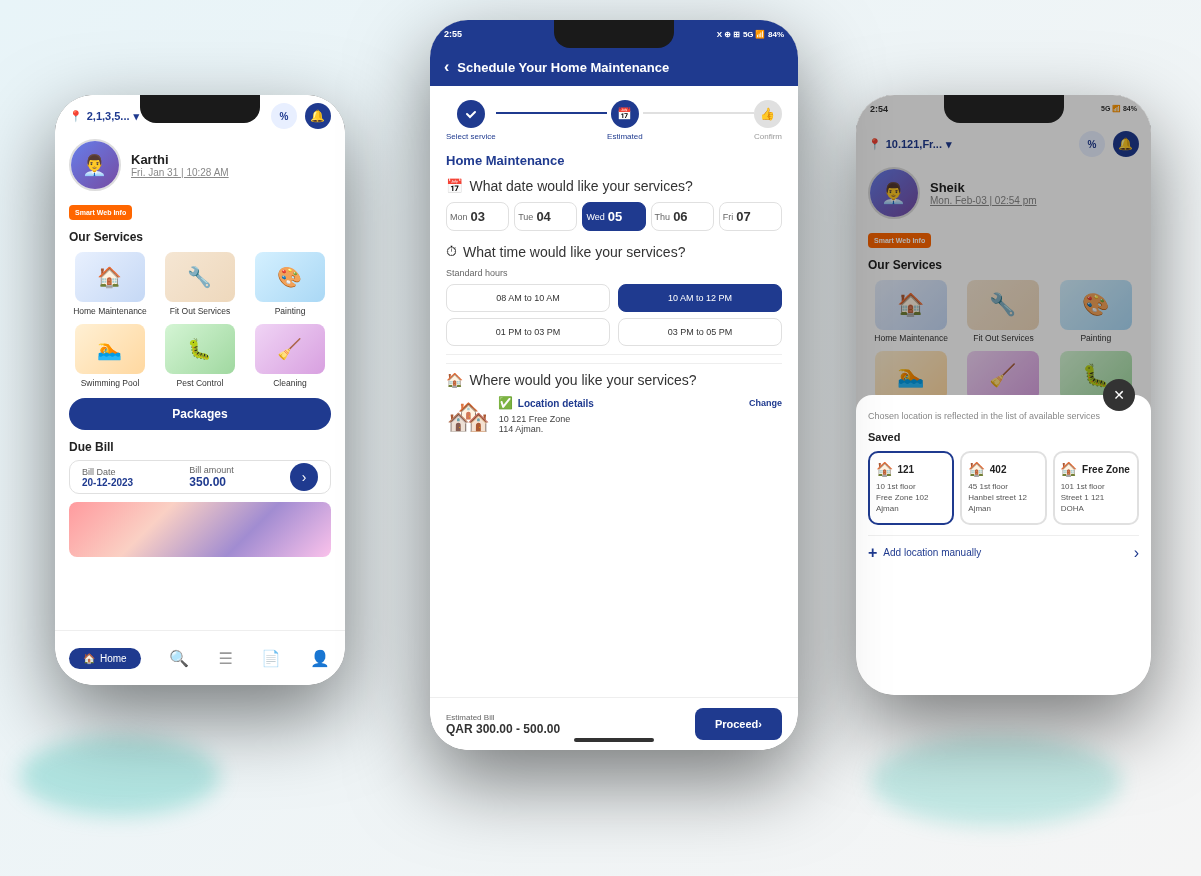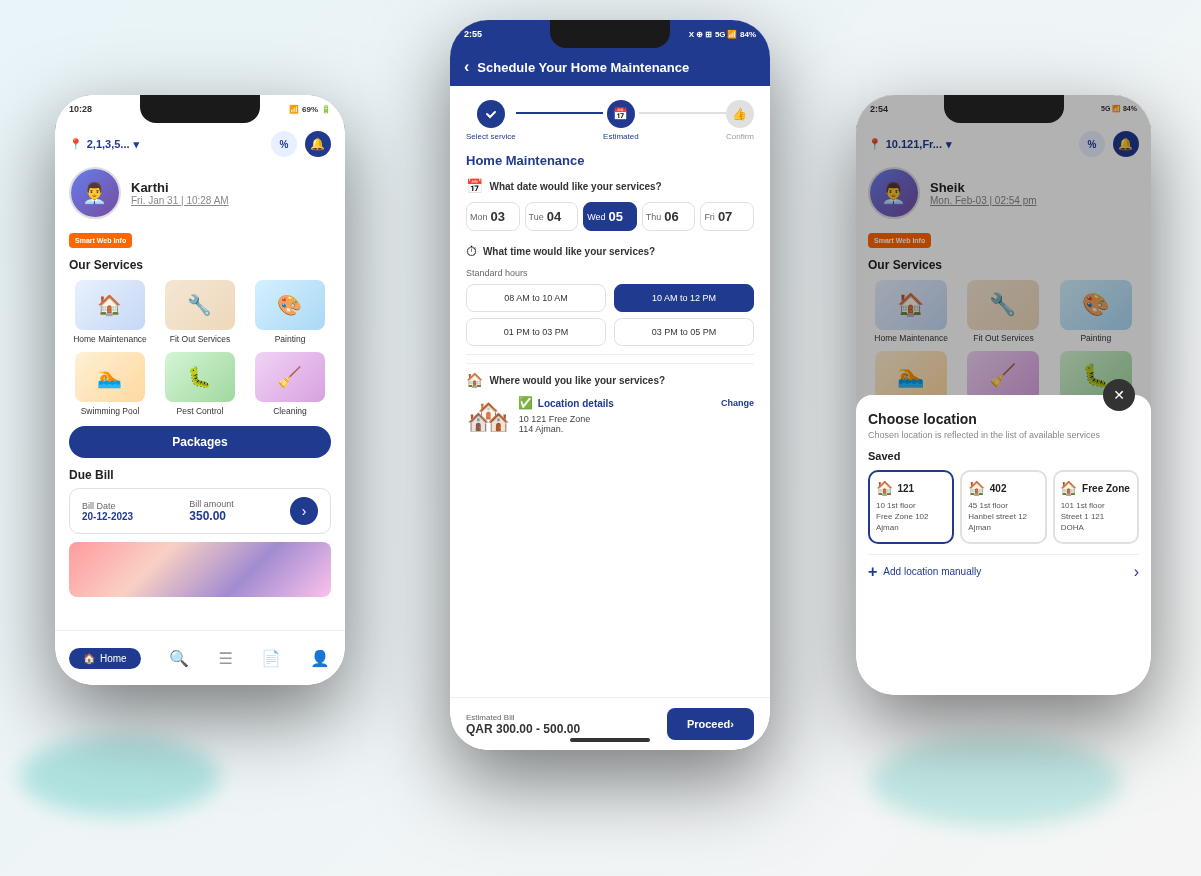--- a/index.html
+++ b/index.html
@@ -259,21 +259,21 @@
       font-weight: 600;
       cursor: pointer;
       margin-bottom: 10px;
     }
     .due-bill-section { }
     .due-bill-title { font-size: 12px; font-weight: 700; color: #222; margin-bottom: 6px; }
     .bill-card {
       background: white;
       border: 1px solid #e0e0e0;
       border-radius: 10px;
-      padding: 8px 12px;
+      padding: 2px 12px;
       display: flex;
       align-items: center;
       justify-content: space-between;
     }
     .bill-info { }
     .bill-label { font-size: 9px; color: #666; }
     .bill-date { font-size: 10px; font-weight: 600; color: #1f3a8f; }
     .bill-amount-label { font-size: 9px; color: #666; }
     .bill-amount { font-size: 12px; font-weight: 700; color: #1f3a8f; }
     .bill-arrow {
@@ -347,21 +347,21 @@
       color: #1f3a8f;
       margin-bottom: 10px;
     }
     .question-row {
       display: flex;
       align-items: center;
       gap: 6px;
       margin-bottom: 8px;
     }
     .question-icon { font-size: 14px; }
-    .question-text { font-size: 10px; color: #333; font-weight: 700; }
+    .question-text { font-size: 14px; color: #333; font-weight: 400; }
     .calendar-row {
       display: flex;
       gap: 5px;
       margin-bottom: 12px;
     }
     .cal-day {
       flex: 1;
       display: flex;
       flex-direction: row;
       align-items: center;
@@ -568,28 +568,20 @@
 <div class="scene">
   <div class="blob-left"></div>
   <div class="blob-right"></div>
 
   <div class="phone phone-left" style="position:absolute; left:55px; top:95px;">
 
     <div class="phone-inner">
       <div class="phone-screen">
         <div class="notch"></div>
 
-        <div class="status-bar">
-          <span class="status-time">10:28</span>
-          <div class="status-icons">
-            <span>📶</span>
-            <span style="font-size:8px">69%</span>
-            <span>🔋</span>
-          </div>
-        </div>
 
         <div class="home-content">
           
           <div class="location-header">
             <div class="location-text">
               <span>📍</span>
               <span>2,1,3,5...</span>
               <span>▾</span>
             </div>
             <div class="header-icons">
@@ -685,21 +677,21 @@
           <div class="nav-item">
             <span class="nav-icon">👤</span>
           </div>
         </div>
 
         <div class="home-indicator"></div>
       </div>
     </div>
   </div>
 
-  <div class="phone phone-center" style="position:absolute; left:430px; top:20px; width:320px; height:730px;margin-left:20px;">
+  <div class="phone phone-center" style="position:absolute; left:430px; top:20px; width:368px; height:730px;">
 
     <div class="phone-inner">
       <div class="phone-screen">
         <div class="notch"></div>
 
         <div class="status-bar dark">
           <span class="status-time">2:55</span>
           <div class="status-icons">
             <span style="font-size:8px">X ⊕ ⊞</span>
             <span style="font-size:8px">5G 📶 84%</span>
@@ -890,21 +882,20 @@
             </div>
           </div>
         </div>
 
         <div class="right-overlay"></div>
 
         <div class="choose-location-modal">
 
           <div class="modal-close">✕</div>
 
-          <div class="modal-title">Choose location</div>
           <div class="modal-subtitle">Chosen location is reflected in the list of available services</div>
           <div class="saved-label">Saved</div>
 
           <div class="location-cards">
             <div class="loc-card">
               <div class="loc-card-header">
                 <span class="home-icon-small">🏠</span>
                 <span class="loc-card-title">121</span>
               </div>
               <div class="loc-card-addr">10 1st floor<br>Free Zone 102<br>Ajman</div>

